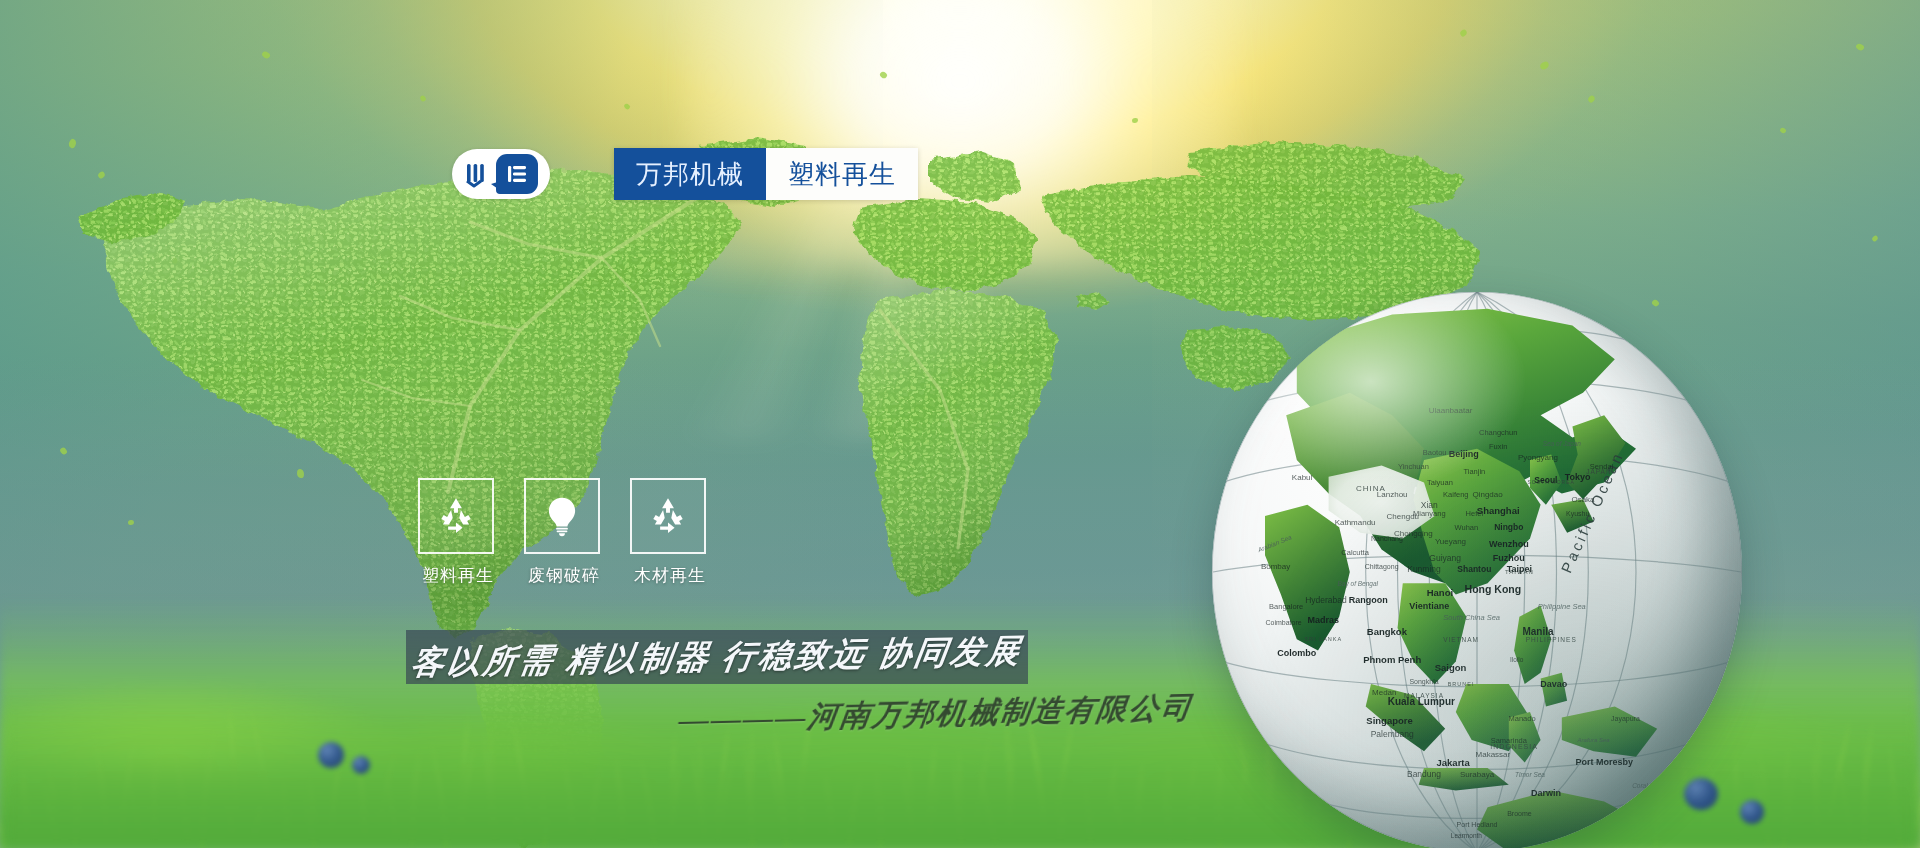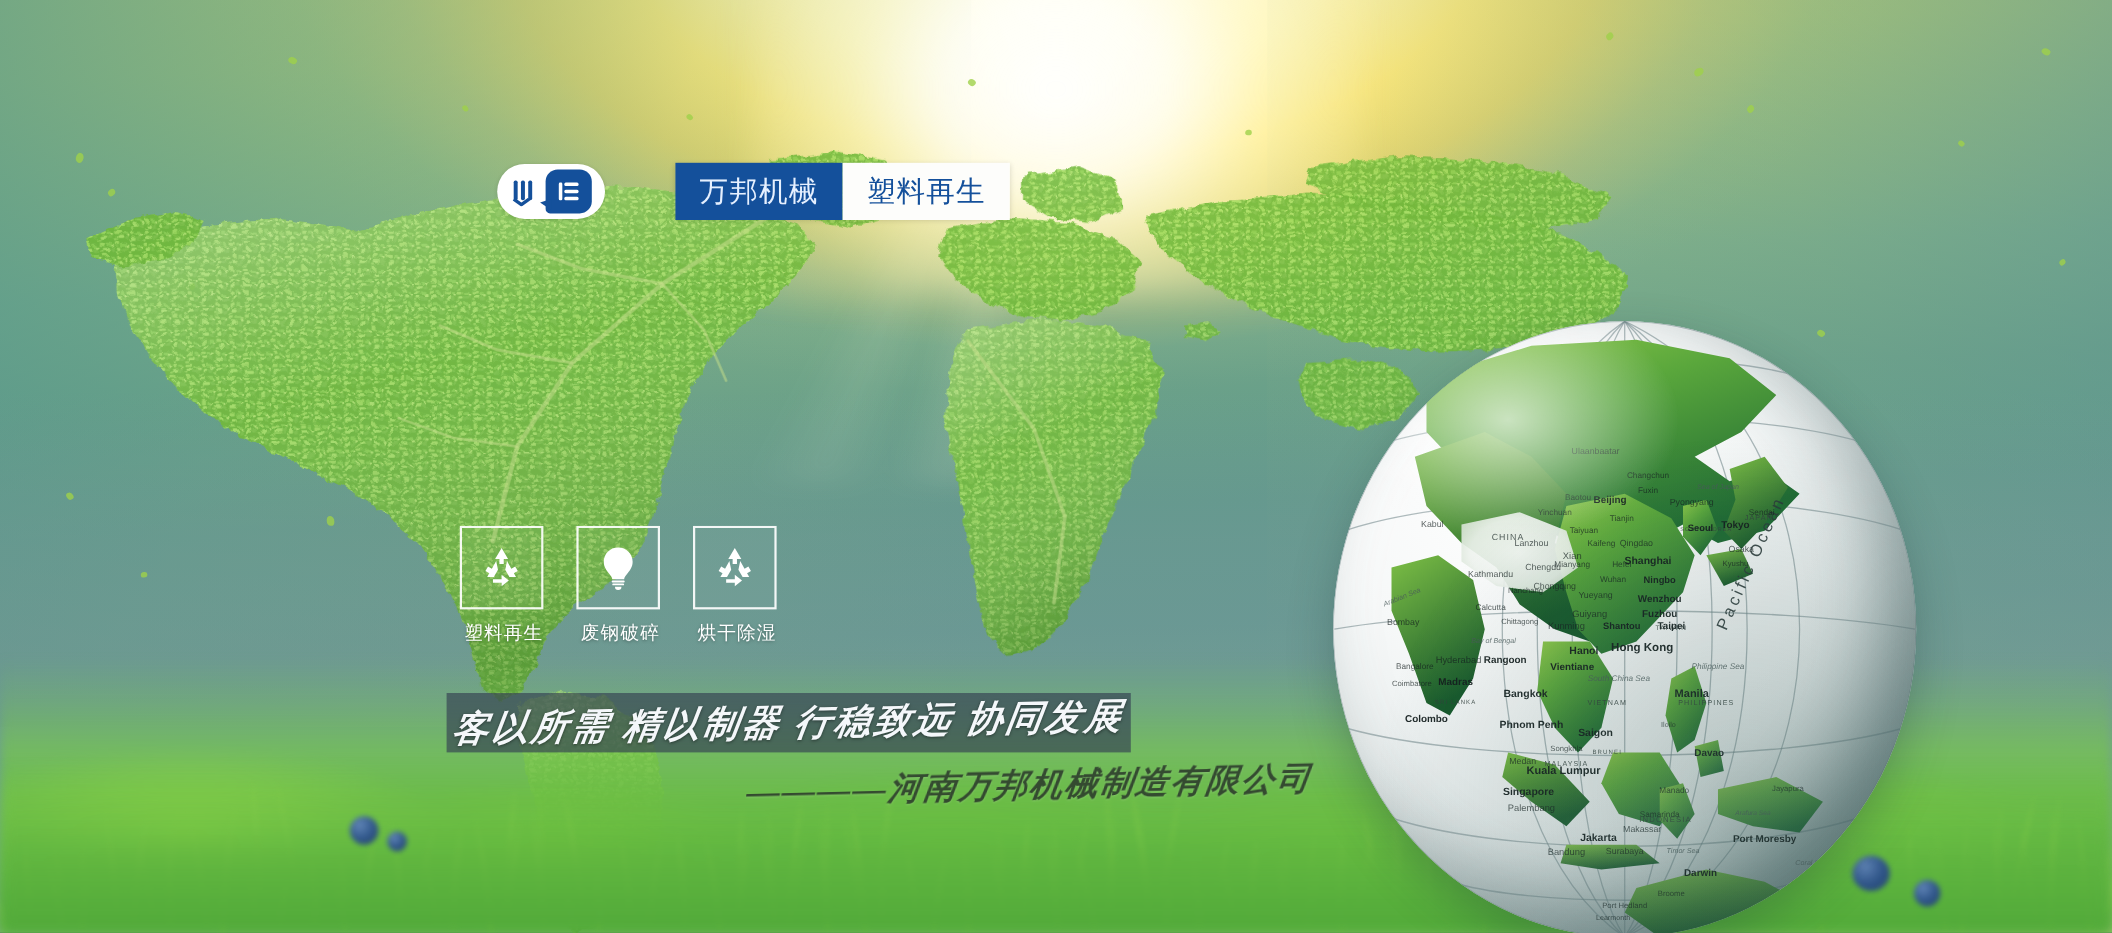--- a/index.html
+++ b/index.html
@@ -752,21 +752,21 @@
       <div class="feature">
         <div class="feature-box">
           <svg viewBox="0 0 64 64">
             <path d="M32 5 L41 20 L35 20 L35 27 L29 27 L29 20 L23 20 Z"></path>
             <path d="M24.5 23 L18.5 33.5 L13.2 30.4 L9.6 36.6 L15 39.7 L12 45 L21.2 45 L27 35 Z"></path>
             <path d="M39.5 23 L45.5 33.5 L50.8 30.4 L54.4 36.6 L49 39.7 L52 45 L42.8 45 L37 35 Z"></path>
             <path d="M20 48 L32 48 L32 42 L42 50 L32 58 L32 53 L20 53 Z"></path>
             <path d="M44 48 L32 48 L32 42 L22 50 L32 58 L32 53 L44 53 Z" opacity="0"></path>
           </svg>
         </div>
-        <div class="feature-label">烘干除湿</div>
+        <div class="feature-label">木材再生</div>
       </div>
     </div>
 
   <div class="slogan-bar">
     <div class="slogan-text">客以所需 精以制器 行稳致远 协同发展</div>
   </div>
   <div class="attribution">————河南万邦机械制造有限公司</div>
 
 </div>
 

